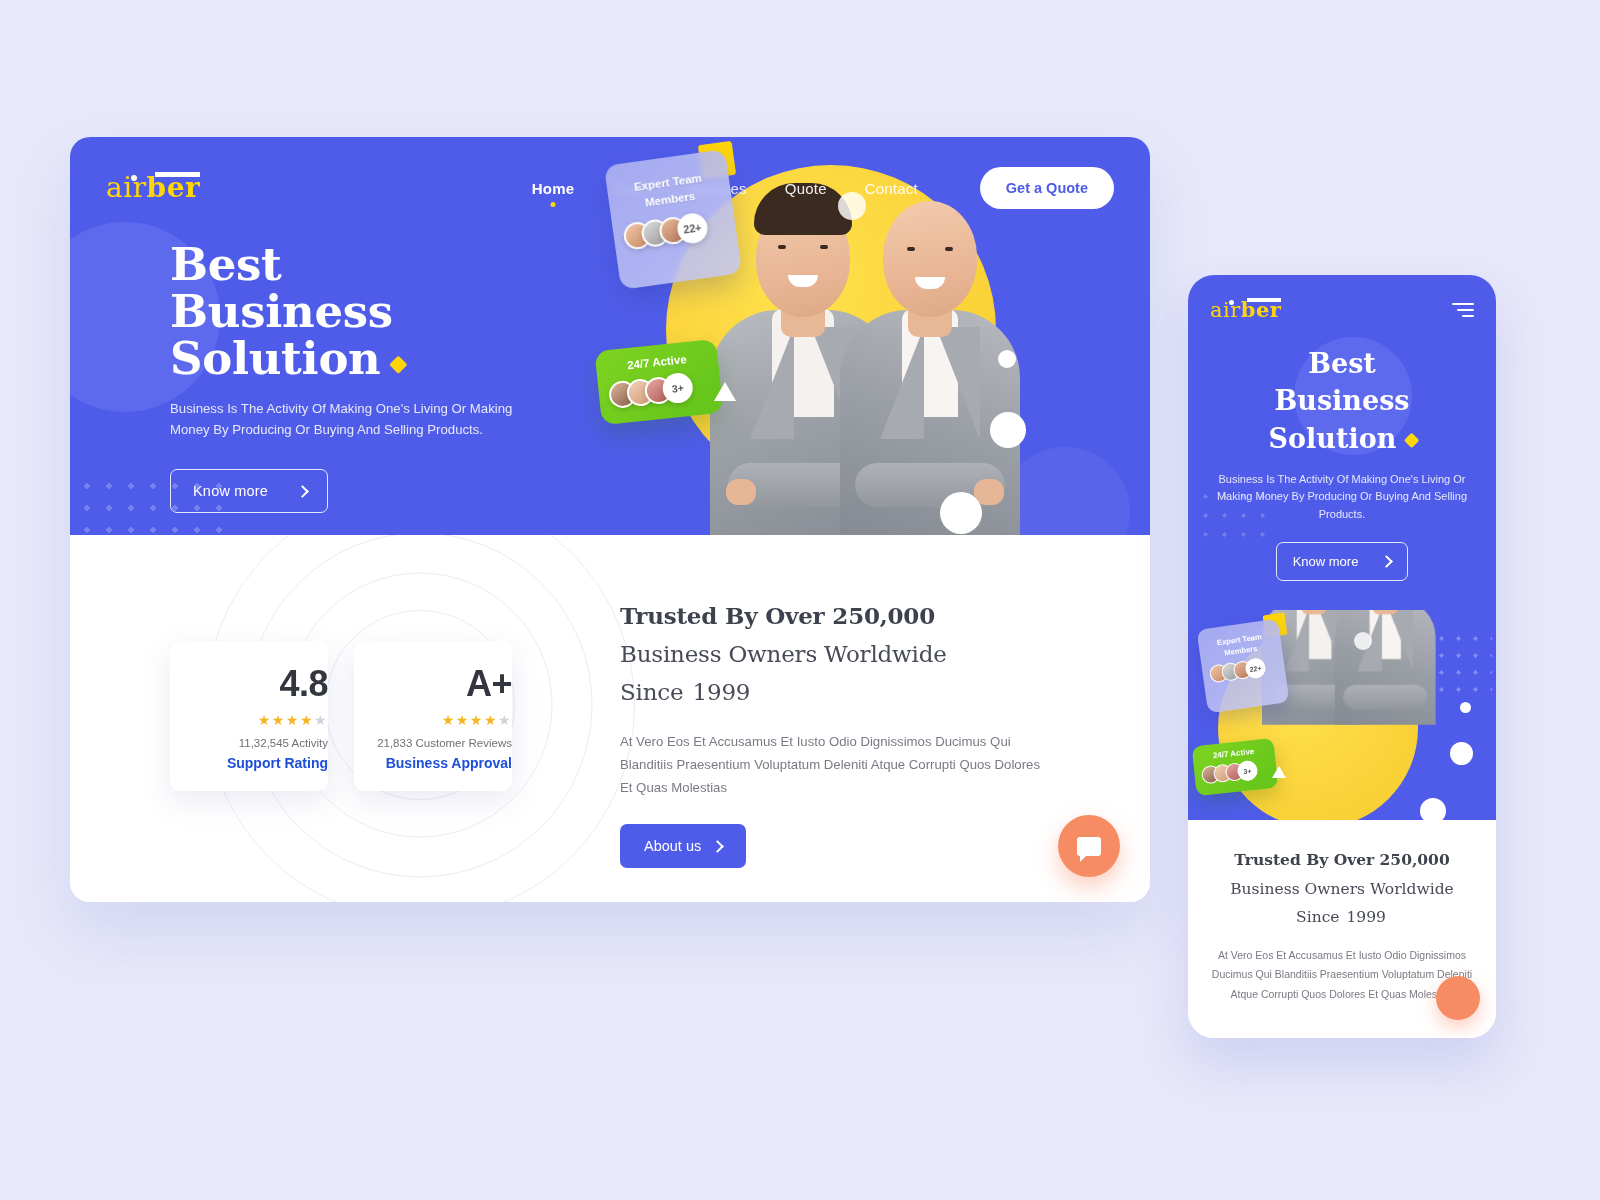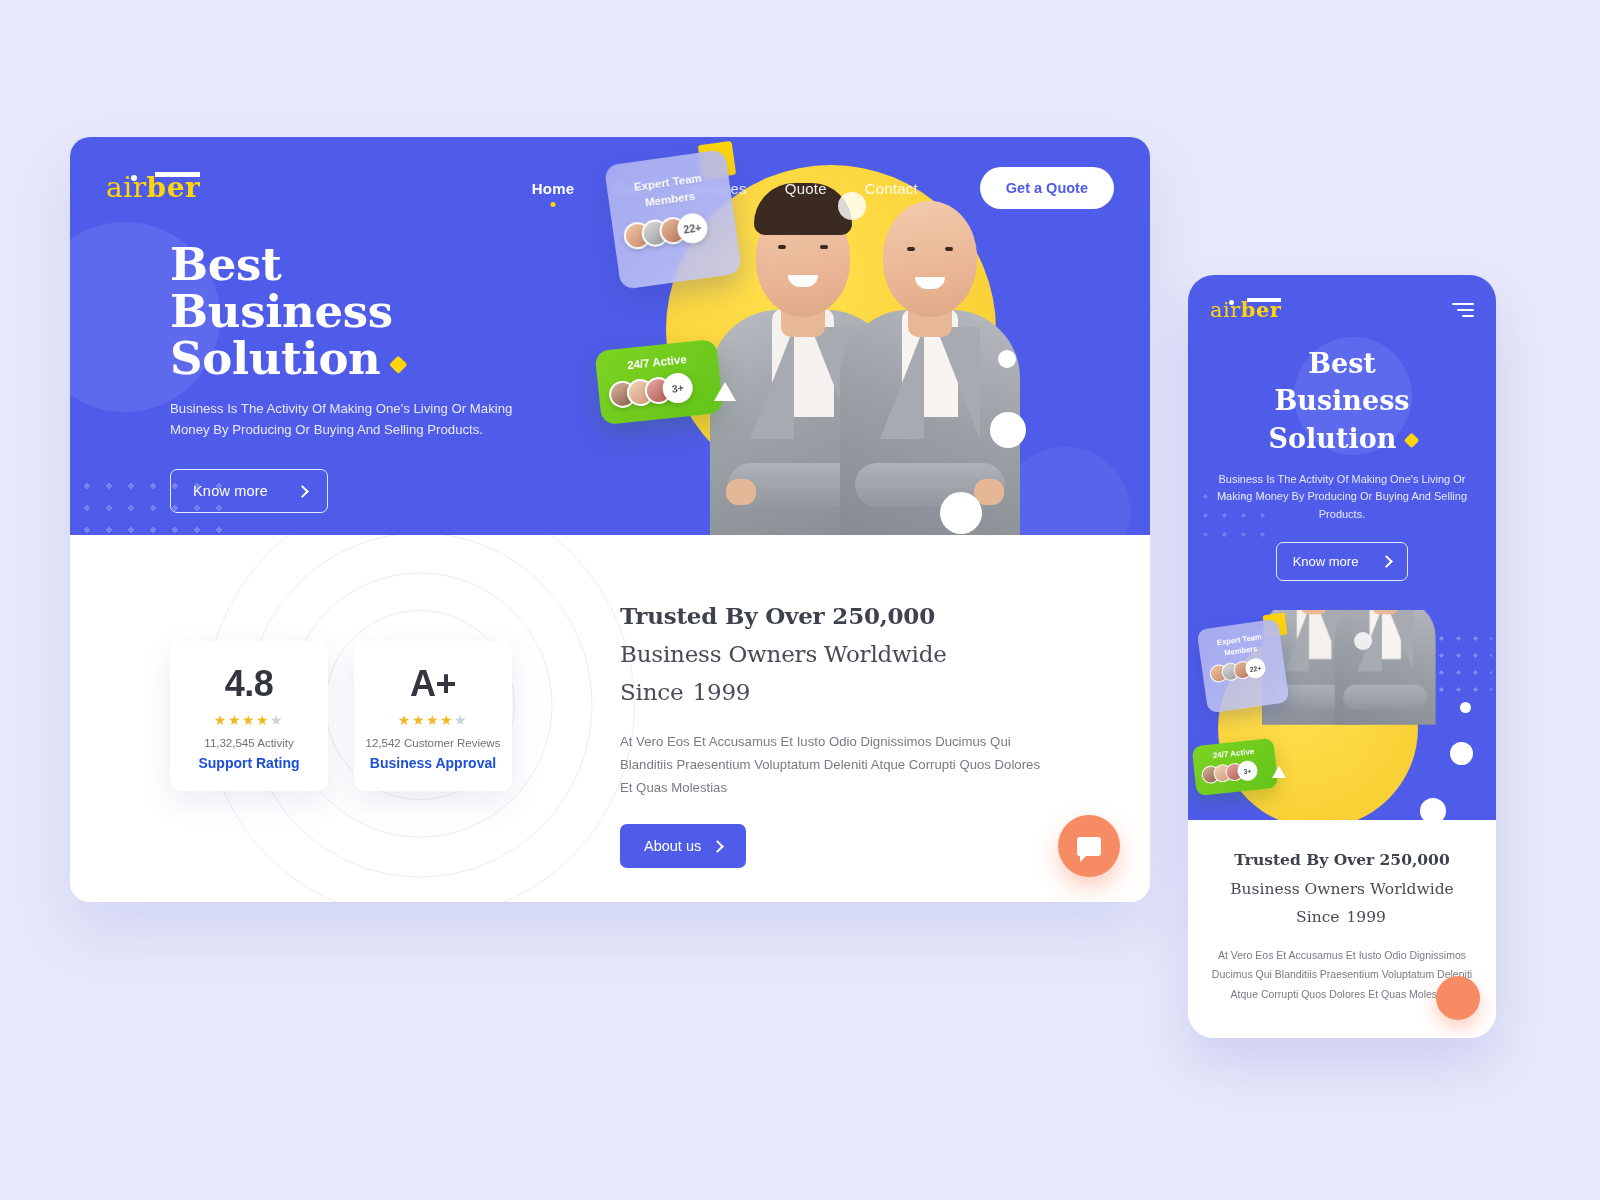--- a/index.html
+++ b/index.html
@@ -244,21 +244,21 @@
   .lower { position: relative; height: 367px; background: #fff; overflow: hidden; }
   .spiral { position: absolute; left: 120px; top: -60px; width: 460px; height: 460px; }
   .spiral span {
     position: absolute; border: 1px solid #ececf3; border-radius: 50%;
     left: 50%; top: 50%; transform: translate(-50%,-50%);
   }
   .stat-wrap { position: absolute; left: 100px; top: 106px; display: flex; gap: 26px; }
   .stat-card {
     width: 158px; height: 150px; background: #fff; border-radius: 10px;
     box-shadow: 0 10px 30px rgba(80,90,160,.12);
-    text-align: center; padding-top: 22px;
+    text-align: right; padding-top: 22px;
   }
   .stat-num { font-size: 36px; font-weight: 700; color: #34363f; letter-spacing: -.5px; }
   .stars { margin-top: 7px; font-size: 14px; letter-spacing: 1.5px; color: #f5b721; }
   .stars .half { color: #cfd2da; }
   .stat-sub { margin-top: 9px; font-size: 11.5px; color: #6e7178; }
   .stat-link { margin-top: 6px; font-size: 14px; font-weight: 600; color: #1d4ed8; cursor: pointer; }
 
   .right-copy { position: absolute; left: 550px; top: 62px; width: 420px; }
   .rc-h1 {
     font-family: "DejaVu Serif", serif;
@@ -494,21 +494,21 @@
       <div class="stat-wrap">
         <div class="stat-card">
           <div class="stat-num">4.8</div>
           <div class="stars"><span>★★★★</span><span class="half">★</span></div>
           <div class="stat-sub">11,32,545 Activity</div>
           <div class="stat-link">Support Rating</div>
         </div>
         <div class="stat-card">
           <div class="stat-num">A+</div>
           <div class="stars"><span>★★★★</span><span class="half">★</span></div>
-          <div class="stat-sub">12,542 Customer Reviews</div>
+          <div class="stat-sub">21,833 Customer Reviews</div>
           <div class="stat-link">Business Approval</div>
         </div>
       </div>
 
       <div class="right-copy">
         <div class="rc-h1">
           <span class="bold">Trusted By Over 250,000</span><br>
           <span>Business Owners Worldwide</span><br>
           <span>Since </span><span class="hl">1999</span>
         </div>

